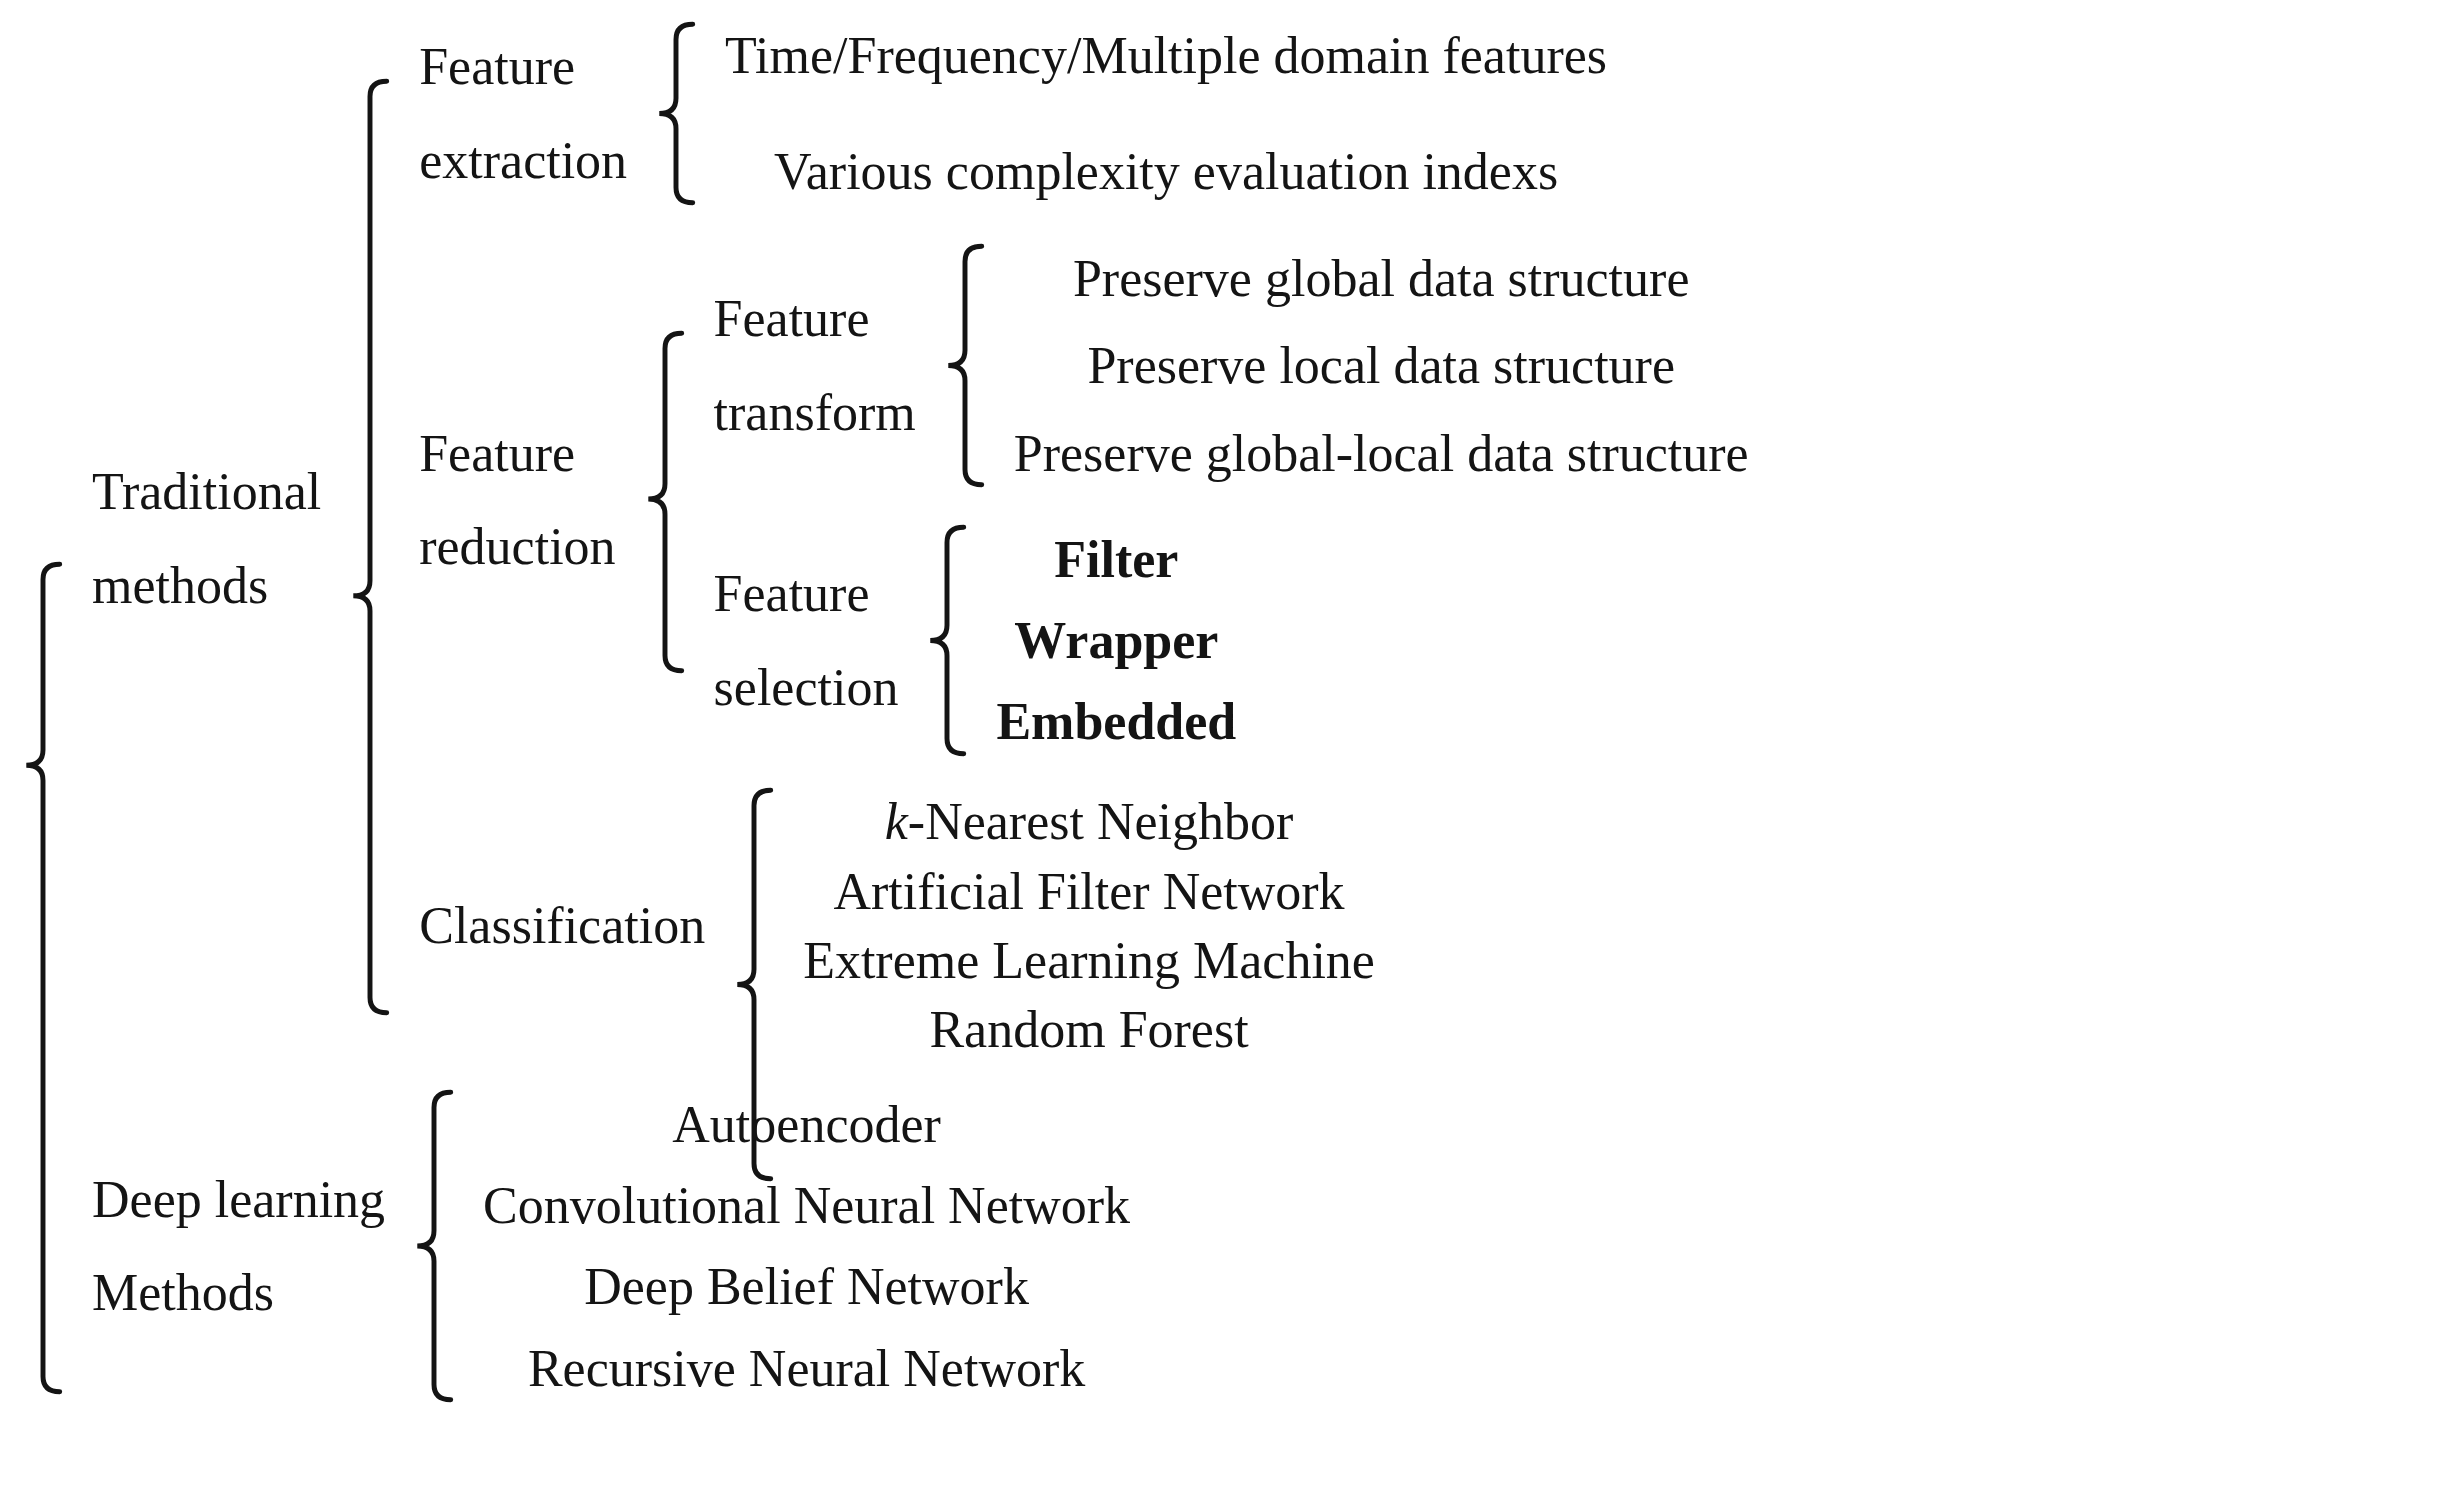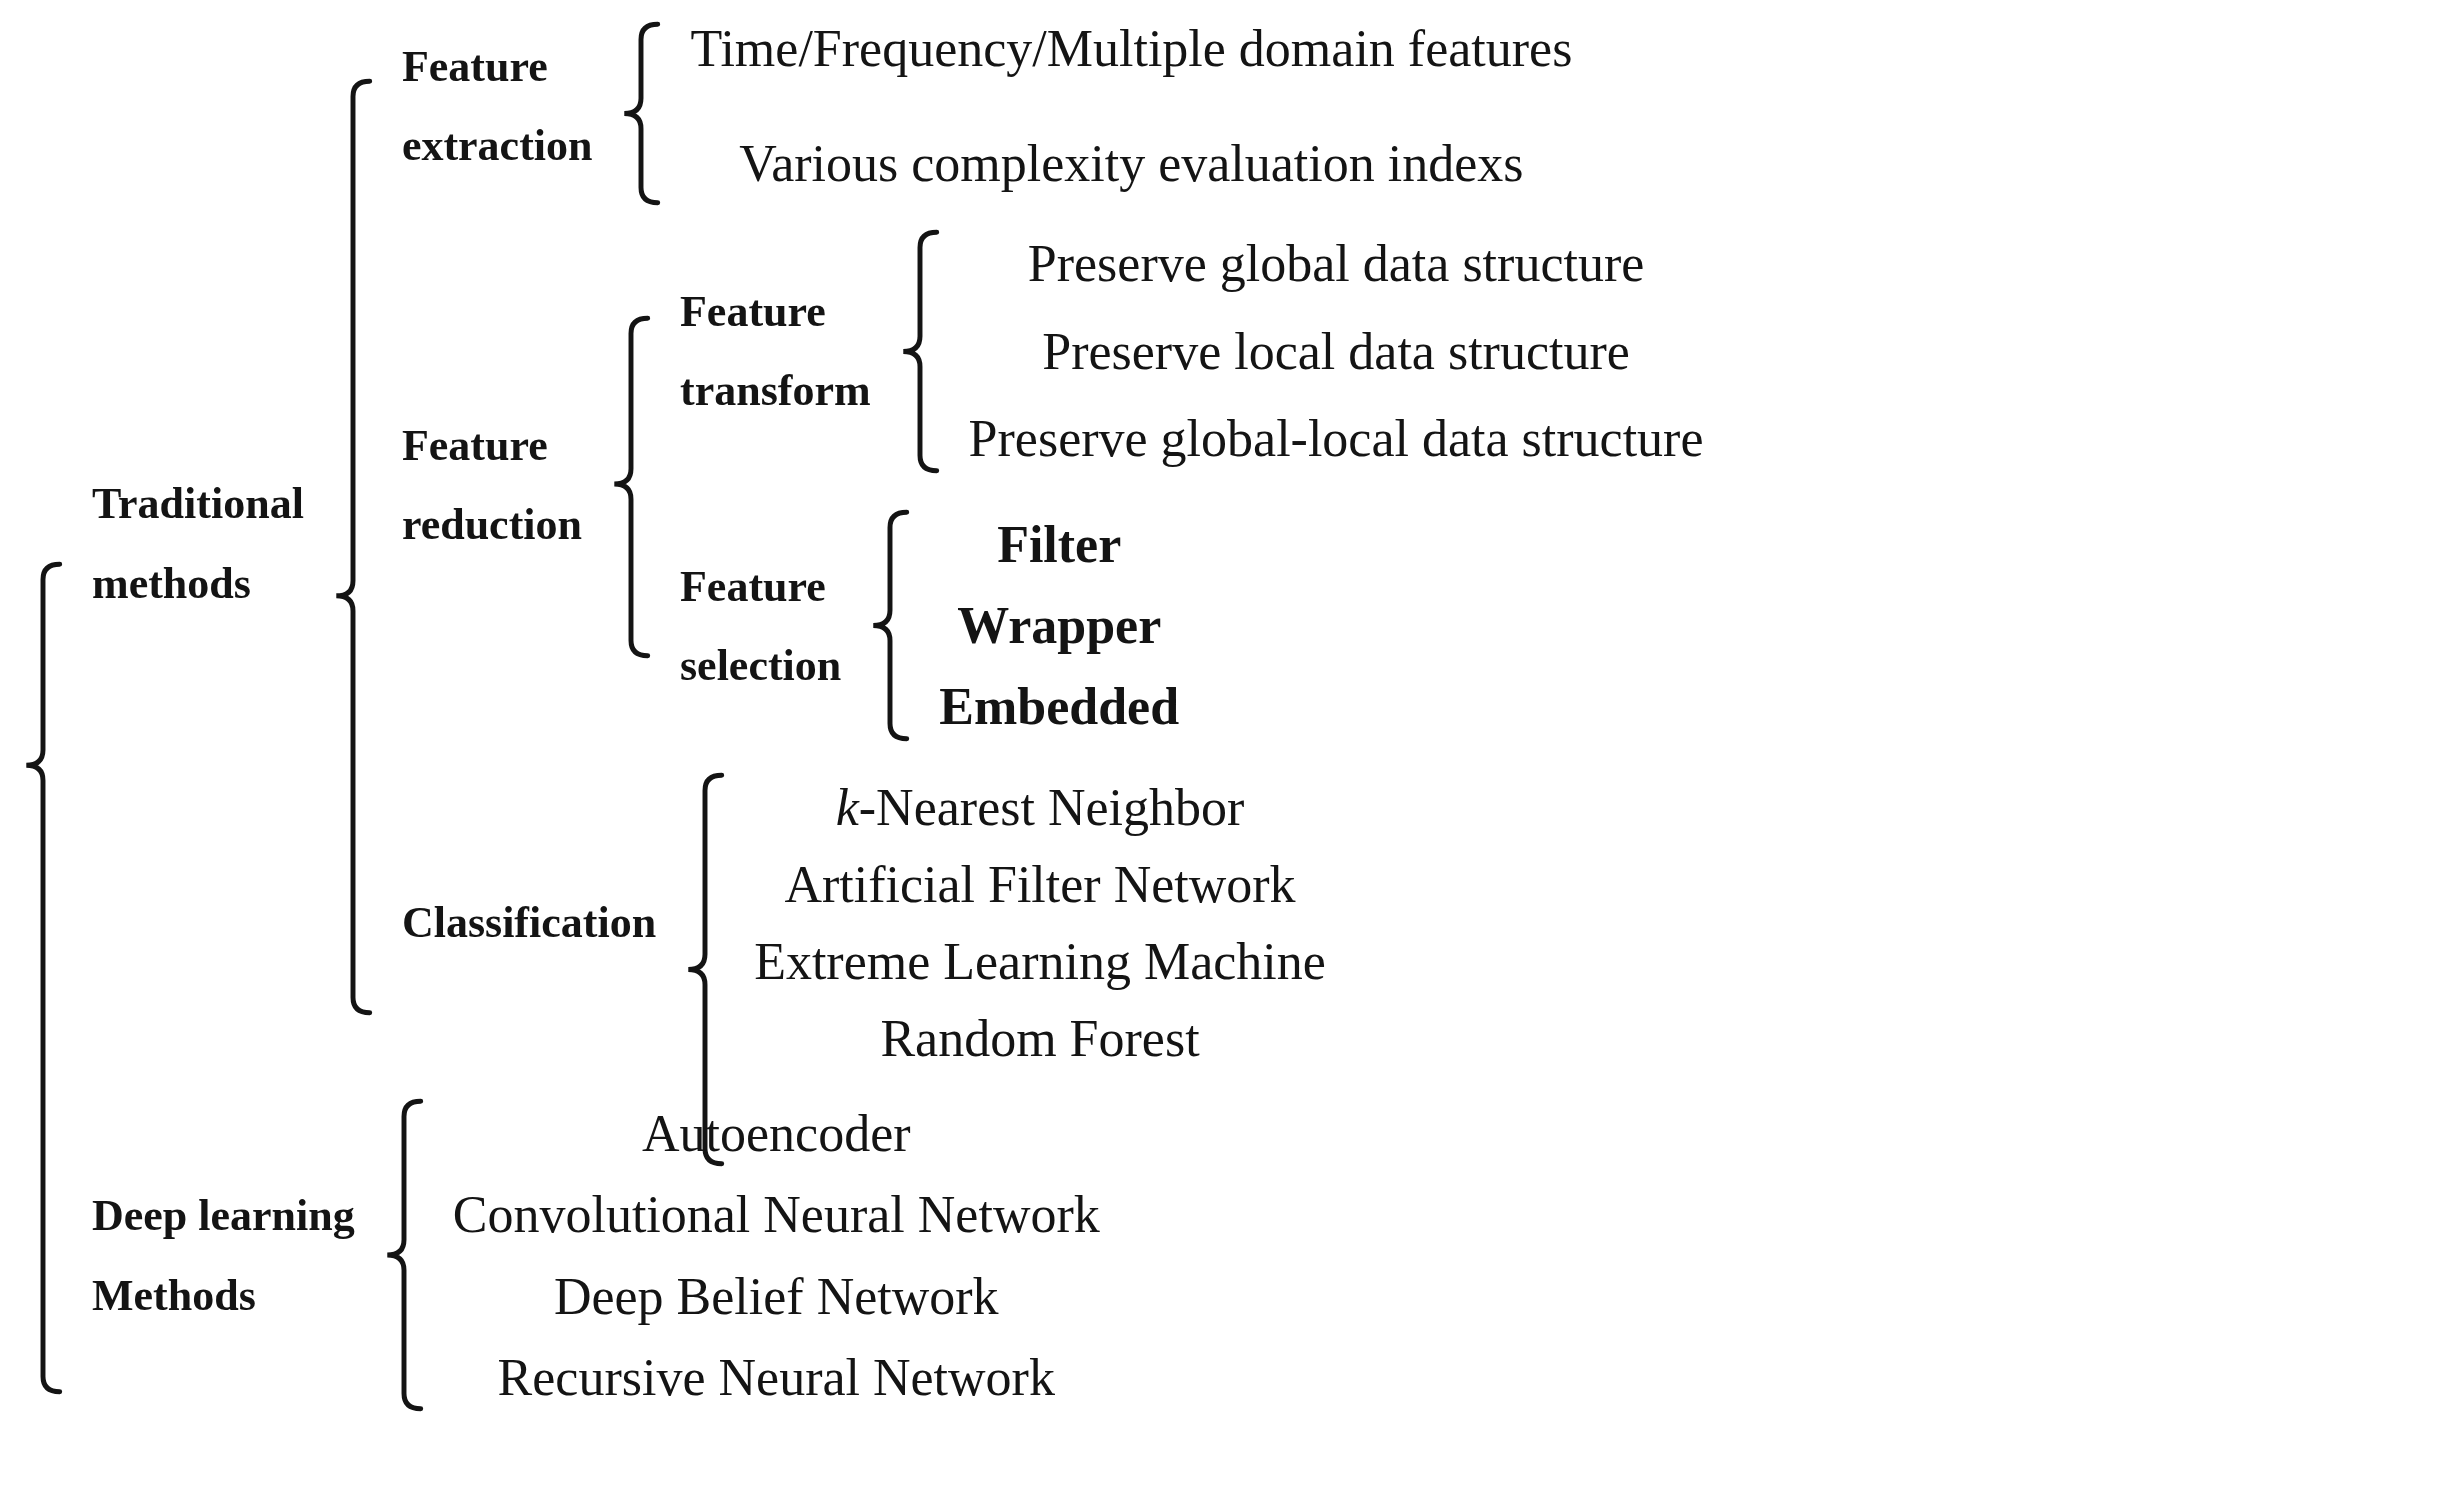--- a/index.html
+++ b/index.html
@@ -20,23 +20,23 @@
   .row {
     display: flex;
     align-items: center;
     column-gap: 29px;
     position: relative;
   }
   .label {
     flex: 0 0 auto;
     line-height: 1.8;
     white-space: pre-line;
-    font-weight: 700;
+    font-weight: 400;
     margin: 0;
-    font-size: 44px;
+    font-size: 52px;
   }
   .brace-slot {
     flex: 0 0 auto;
     width: 40px;
     align-self: stretch;
     position: relative;
   }
   svg.brace {
     position: absolute;
     left: 0;
@@ -53,21 +53,21 @@
     white-space: nowrap;
     text-align: center;
   }
   
   [data-name="root-children"]              { row-gap: 38px; }
   [data-name="traditional-children"]       { row-gap: 43px; }
   [data-name="feature-reduction-children"] { row-gap: 49px; }
   [data-name="feature-extraction-items"]   { row-gap: 58px; }
   [data-name="feature-transform-items"]    { row-gap: 30px; }
   [data-name="feature-selection-items"]    { row-gap: 24px; font-weight: bold; }
-  [data-name="classification-items"]       { row-gap: 20px; }
+  [data-name="classification-items"]       { row-gap: 12px; }
   [data-name="deep-learning-items"]        { row-gap: 24px; }
   
   .first-italic::first-letter { font-style: italic; }
 </style>
 </head>
 <body>
 
 <main class="tree" data-name="fault-type-recognition-diagram">
   <section class="row" data-name="root-node">
     <div class="brace-slot" data-name="root-brace">

